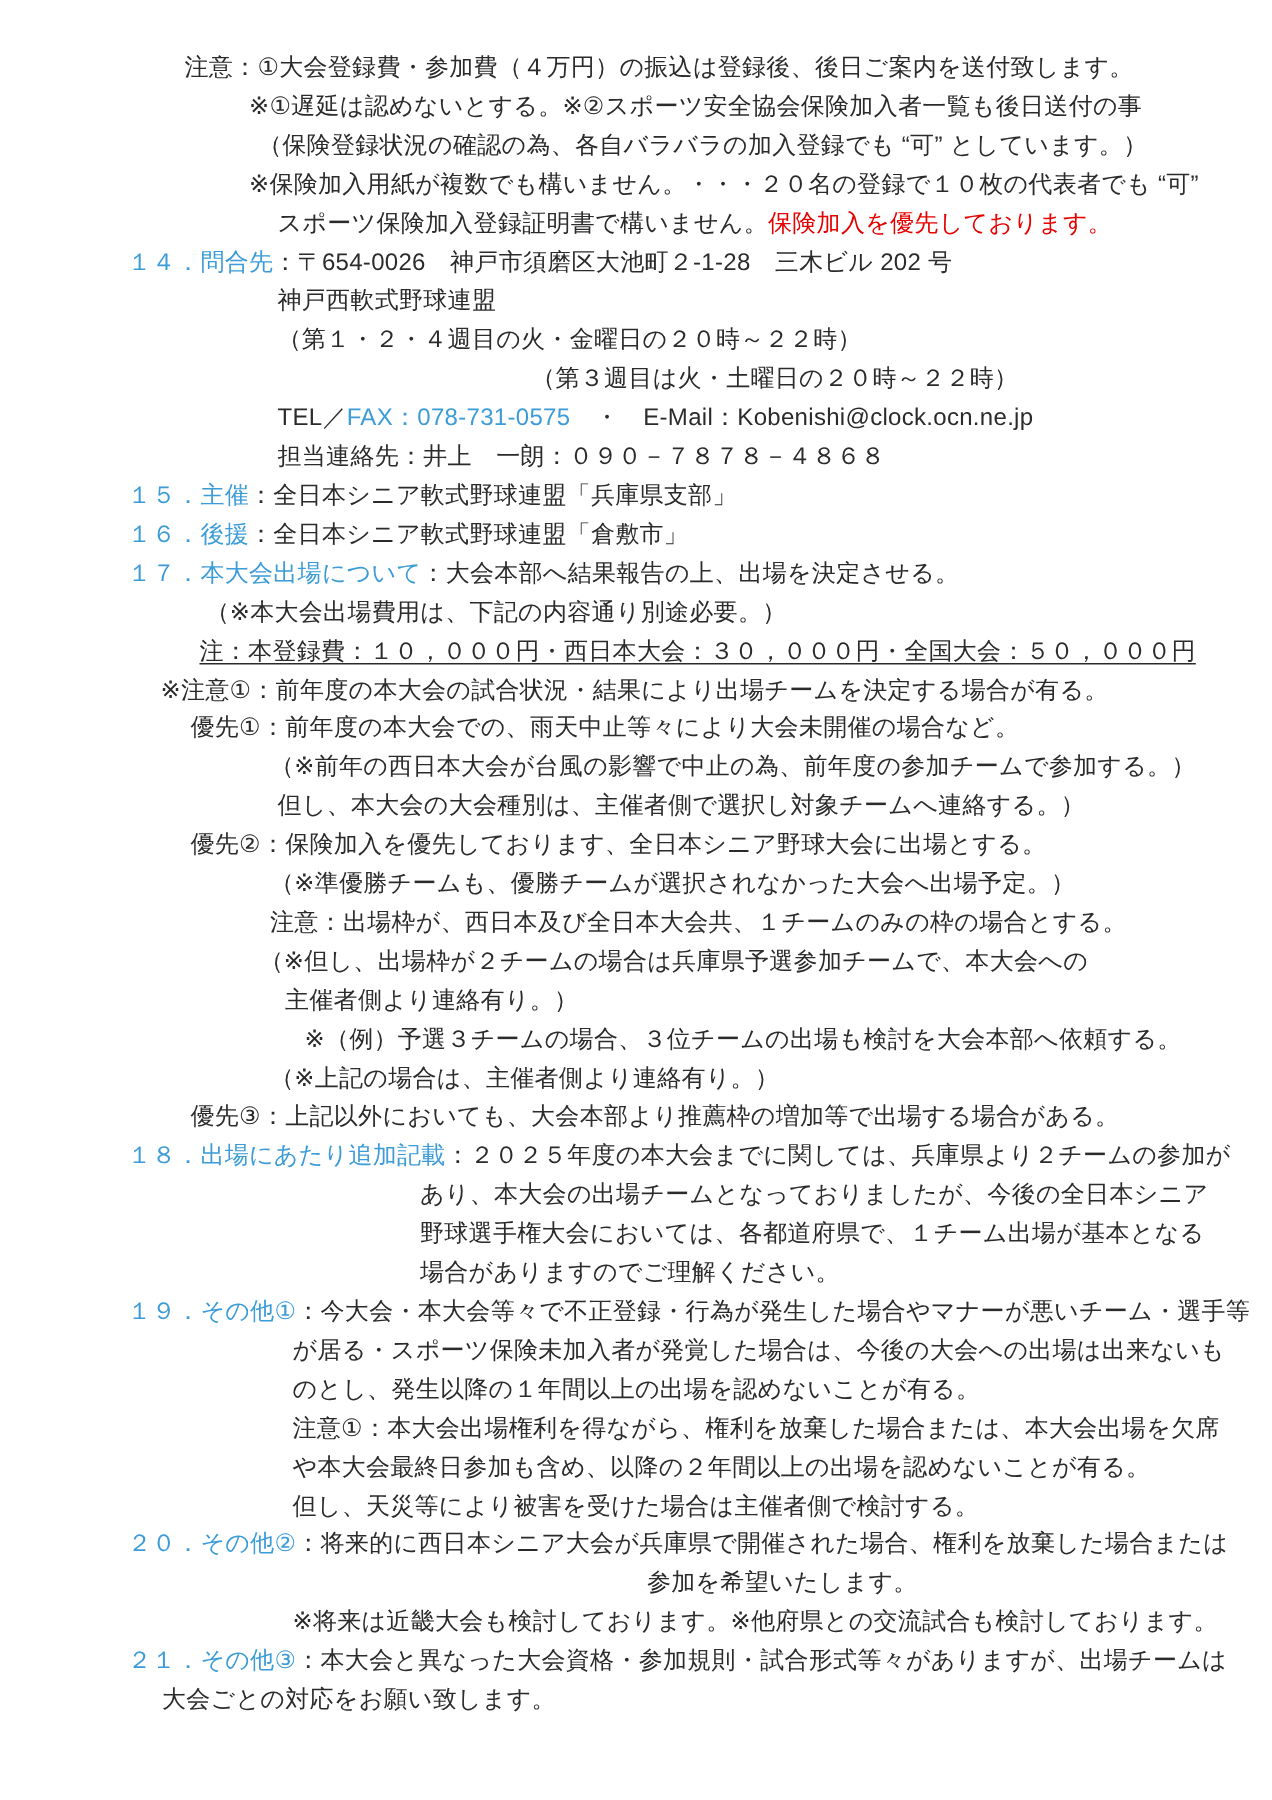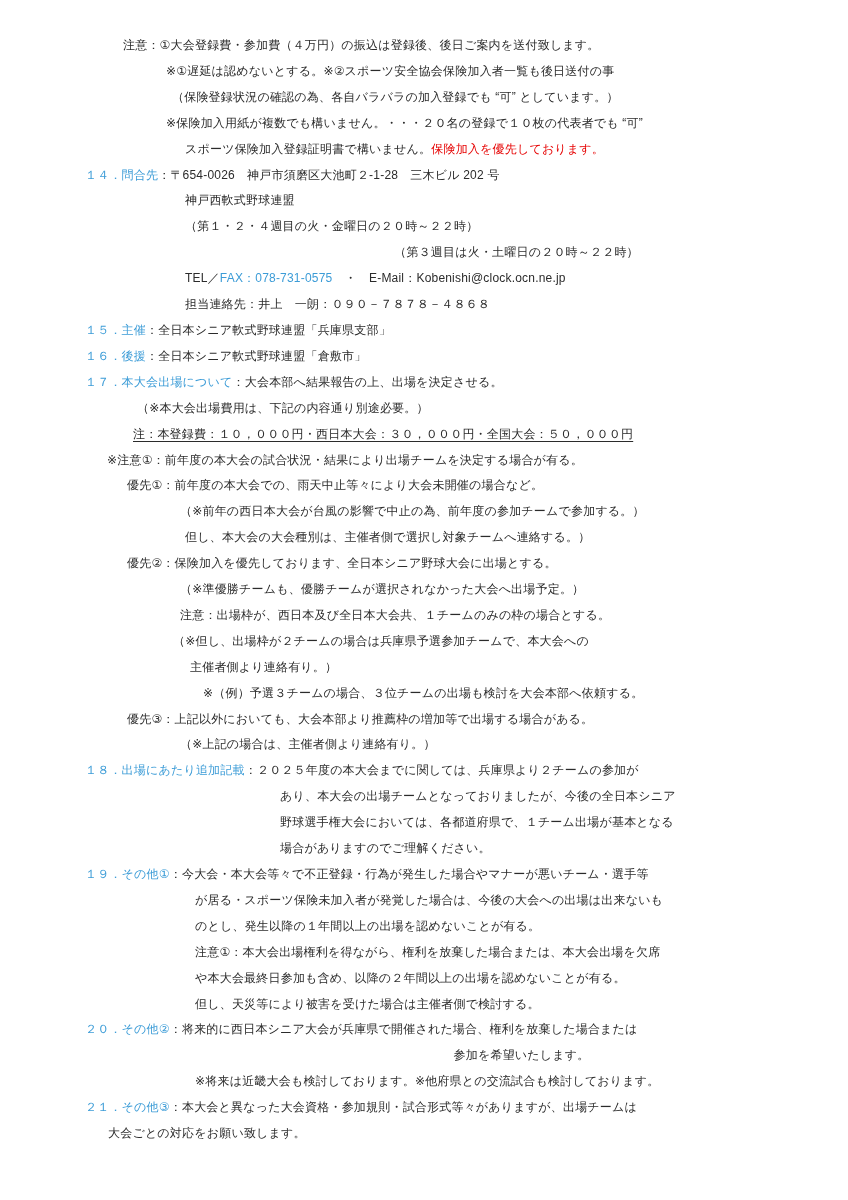--- a/index.html
+++ b/index.html
@@ -6,21 +6,21 @@
   .page {
     width: 848px;
     height: 1200px;
     background: #ffffff;
     position: relative;
     overflow: hidden;
     font-family: "Liberation Sans", "DejaVu Sans", sans-serif;
   }
   .doc { padding-top: 33px; }
   .line {
-    font-size: 12px;
+    font-size: 16px;
     line-height: 25.9px;
     color: #2b2b2b;
     white-space: pre;
     letter-spacing: 0.2px;
   }
   .line span.blue { color: #3c9cd7; }
   .line span.red  { color: #e60000; }
   .line.serif {
     font-family: "Liberation Serif", "DejaVu Serif", serif;
     text-decoration: underline;
@@ -51,22 +51,22 @@
       <div class="line" style="padding-left: 107px;"><span>※注意①：前年度の本大会の試合状況・結果により出場チームを決定する場合が有る。</span></div>
       <div class="line" style="padding-left: 127px;"><span>優先①：前年度の本大会での、雨天中止等々により大会未開催の場合など。</span></div>
       <div class="line" style="padding-left: 180px;"><span>（※前年の西日本大会が台風の影響で中止の為、前年度の参加チームで参加する。）</span></div>
       <div class="line" style="padding-left: 185px;"><span>但し、本大会の大会種別は、主催者側で選択し対象チームへ連絡する。）</span></div>
       <div class="line" style="padding-left: 127px;"><span>優先②：保険加入を優先しております、全日本シニア野球大会に出場とする。</span></div>
       <div class="line" style="padding-left: 180px;"><span>（※準優勝チームも、優勝チームが選択されなかった大会へ出場予定。）</span></div>
       <div class="line" style="padding-left: 180px;"><span>注意：出場枠が、西日本及び全日本大会共、１チームのみの枠の場合とする。</span></div>
       <div class="line" style="padding-left: 173px;"><span>（※但し、出場枠が２チームの場合は兵庫県予選参加チームで、本大会への</span></div>
       <div class="line" style="padding-left: 190px;"><span>主催者側より連絡有り。）</span></div>
       <div class="line" style="padding-left: 203px;"><span>※（例）予選３チームの場合、３位チームの出場も検討を大会本部へ依頼する。</span></div>
+      <div class="line" style="padding-left: 180px;"><span>（※上記の場合は、主催者側より連絡有り。）</span></div>
       <div class="line" style="padding-left: 127px;"><span>優先③：上記以外においても、大会本部より推薦枠の増加等で出場する場合がある。</span></div>
-      <div class="line" style="padding-left: 180px;"><span>（※上記の場合は、主催者側より連絡有り。）</span></div>
       <div class="line" style="padding-left: 85px;"><span class="blue">１８．出場にあたり追加記載</span><span>：２０２５年度の本大会までに関しては、兵庫県より２チームの参加が</span></div>
       <div class="line" style="padding-left: 280px;"><span>あり、本大会の出場チームとなっておりましたが、今後の全日本シニア</span></div>
       <div class="line" style="padding-left: 280px;"><span>野球選手権大会においては、各都道府県で、１チーム出場が基本となる</span></div>
       <div class="line" style="padding-left: 280px;"><span>場合がありますのでご理解ください。</span></div>
       <div class="line" style="padding-left: 85px;"><span class="blue">１９．その他①</span><span>：今大会・本大会等々で不正登録・行為が発生した場合やマナーが悪いチーム・選手等</span></div>
       <div class="line" style="padding-left: 195px;"><span>が居る・スポーツ保険未加入者が発覚した場合は、今後の大会への出場は出来ないも</span></div>
       <div class="line" style="padding-left: 195px;"><span>のとし、発生以降の１年間以上の出場を認めないことが有る。</span></div>
       <div class="line" style="padding-left: 195px;"><span>注意①：本大会出場権利を得ながら、権利を放棄した場合または、本大会出場を欠席</span></div>
       <div class="line" style="padding-left: 195px;"><span>や本大会最終日参加も含め、以降の２年間以上の出場を認めないことが有る。</span></div>
       <div class="line" style="padding-left: 195px;"><span>但し、天災等により被害を受けた場合は主催者側で検討する。</span></div>

